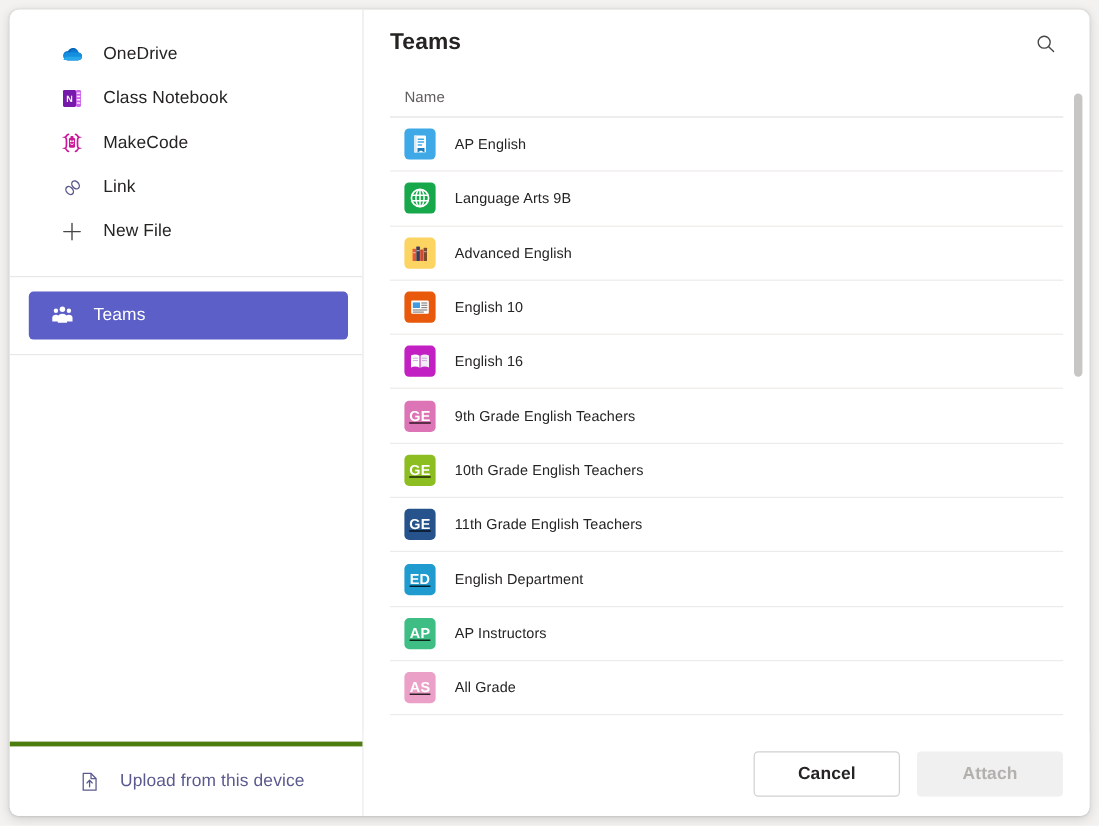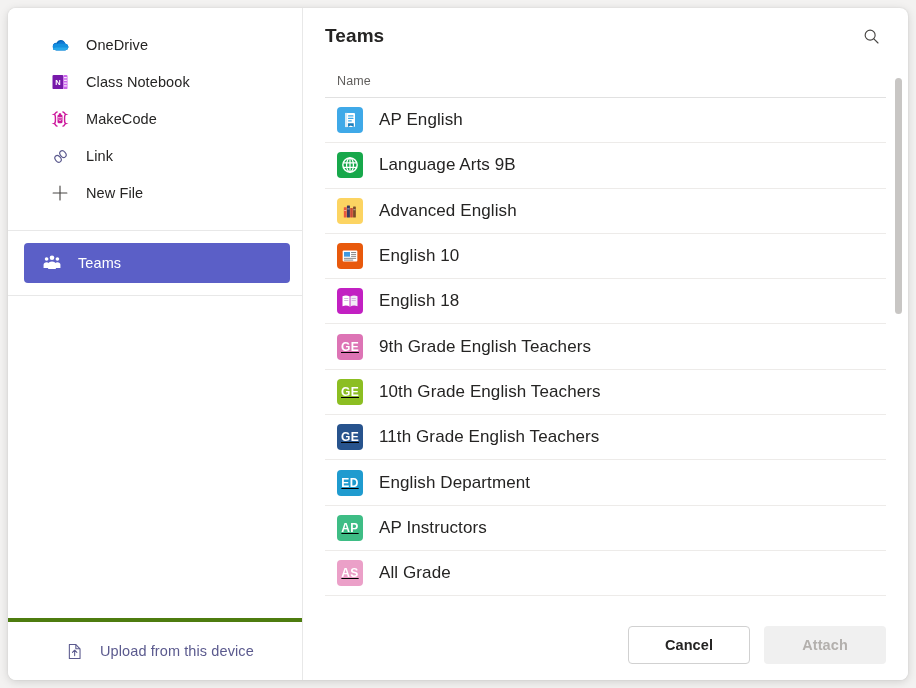--- a/index.html
+++ b/index.html
@@ -190,21 +190,21 @@
   }
 
   .avatar-initials {
     font-size: 12px;
     font-weight: bold;
     color: #ffffff;
     letter-spacing: 0.3px;
   }
 
   .team-name {
-    font-size: 17px;
+    font-size: 12px;
     color: #252423;
     letter-spacing: 0.1px;
     white-space: nowrap;
   }
 
   
   #scrollbar-track {
     position: absolute;
     right: 6px;
     top: 56px;
@@ -457,21 +457,21 @@
                 <path d="M21 6.2 c-3-1.2-6-1.2-9 .6 v12 c3-1.8 6-1.8 9-.6z" fill="#f2ecf7"></path>
                 <path d="M12 6.8 v12" stroke="#c220c2" stroke-width="1.1"></path>
                 <g stroke="#c7a0d6" stroke-width="0.9">
                   <path d="M5 9 h5"></path>
                   <path d="M5 11.4 h5"></path>
                   <path d="M14 9 h5"></path>
                   <path d="M14 11.4 h5"></path>
                 </g>
               </svg>
             </div>
-            <span class="team-name">English 18</span>
+            <span class="team-name">English 16</span>
           </div>
           <div class="team-row">
             <div class="team-avatar" style="background: rgb(221, 116, 181);">
               <span class="avatar-initials">GE</span>
             </div>
             <span class="team-name">9th Grade English Teachers</span>
           </div>
           <div class="team-row">
             <div class="team-avatar" style="background: rgb(140, 190, 34);">
               <span class="avatar-initials">GE</span>

